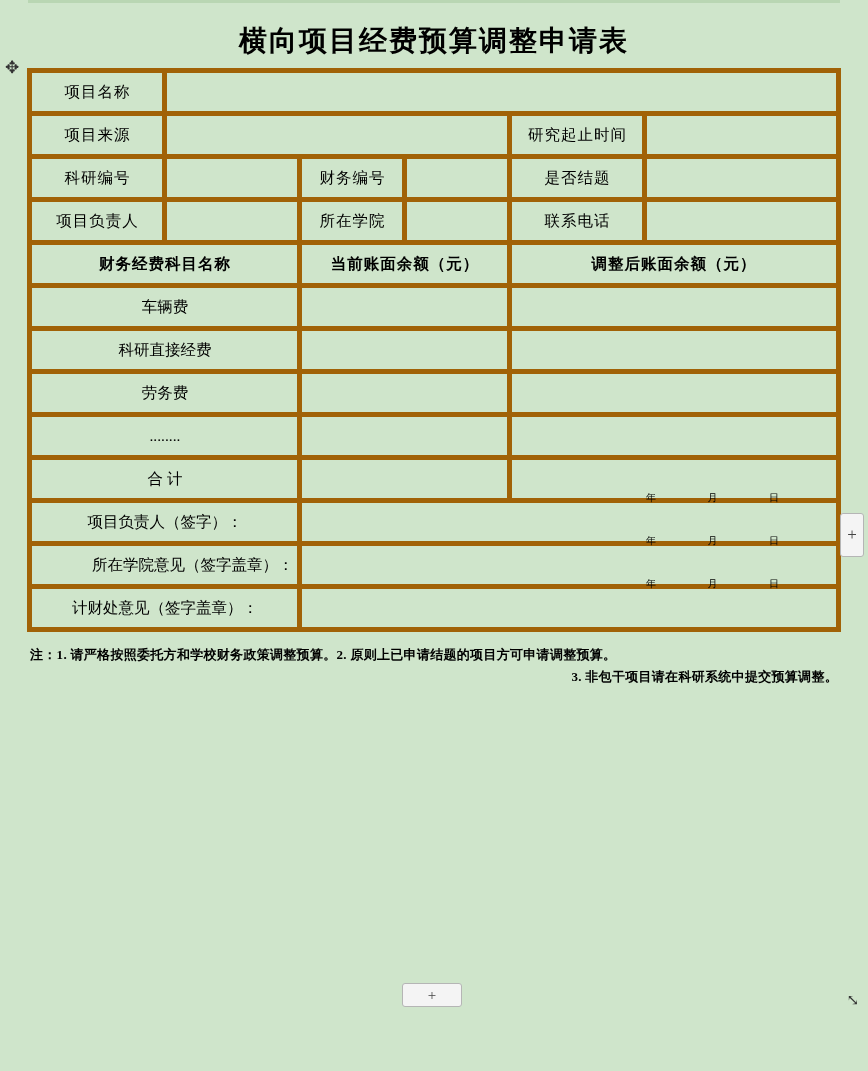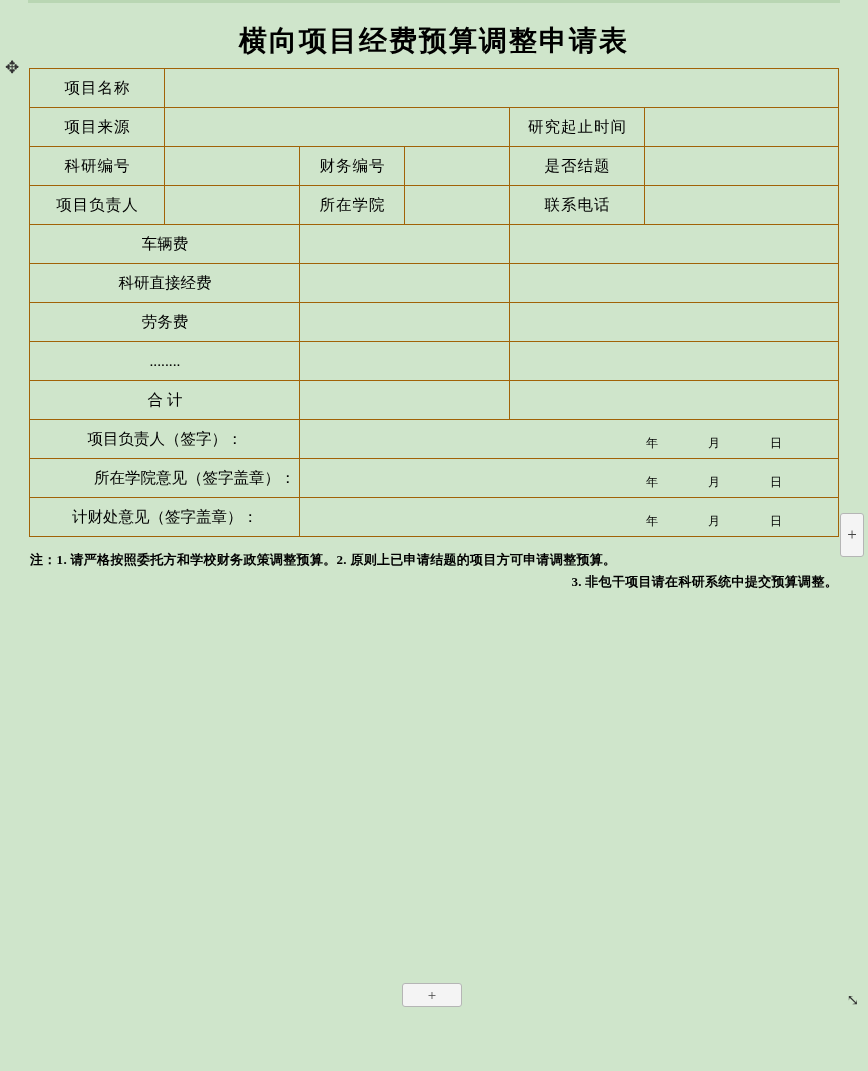--- a/index.html
+++ b/index.html
@@ -39,21 +39,21 @@
     padding-bottom: 8px;
     font-family: "Liberation Serif", "DejaVu Serif", serif;
   }
   table.form {
     border-collapse: collapse;
     margin: 0 auto;
     width: 808px;
     table-layout: fixed;
   }
   table.form td {
-    border: 1px solid #a16207;
+    border: 5px solid #a16207;
     height: 38px;
     font-size: 15.5px;
     text-align: center;
     vertical-align: middle;
     padding: 0 4px;
     background: transparent;
   }
   td.label {
     letter-spacing: 1px;
   }
@@ -78,22 +78,22 @@
     text-align: right;
   }
   td.sign-area {
     position: relative;
     vertical-align: bottom;
     height: 126px;
   }
   .date-row {
     position: absolute;
     right: 32px;
-    bottom: 6px;
-    font-size: 12px;
+    bottom: 36px;
+    font-size: 10px;
     letter-spacing: 1px;
   }
   .date-row span {
     display: inline-block;
     width: 58px;
     text-align: center;
   }
   .notes {
     width: 808px;
     margin: 12px auto 0 auto;
@@ -211,20 +211,25 @@
 
       <tr>
         <td class="label">项目负责人</td>
         <td class="blank"></td>
         <td class="label">所在学院</td>
         <td class="blank"></td>
         <td class="label">联系电话</td>
         <td class="blank"></td>
       </tr>
 
+      <tr>
+        <td class="hdr" colspan="2">财务经费科目名称</td>
+        <td class="hdr" colspan="2">当前账面余额（元）</td>
+        <td class="hdr" colspan="2">调整后账面余额（元）</td>
+      </tr>
 
       <tr>
         <td colspan="2">车辆费</td>
         <td class="blank" colspan="2"></td>
         <td class="blank" colspan="2"></td>
       </tr>
       <tr>
         <td colspan="2">科研直接经费</td>
         <td class="blank" colspan="2"></td>
         <td class="blank" colspan="2"></td>

